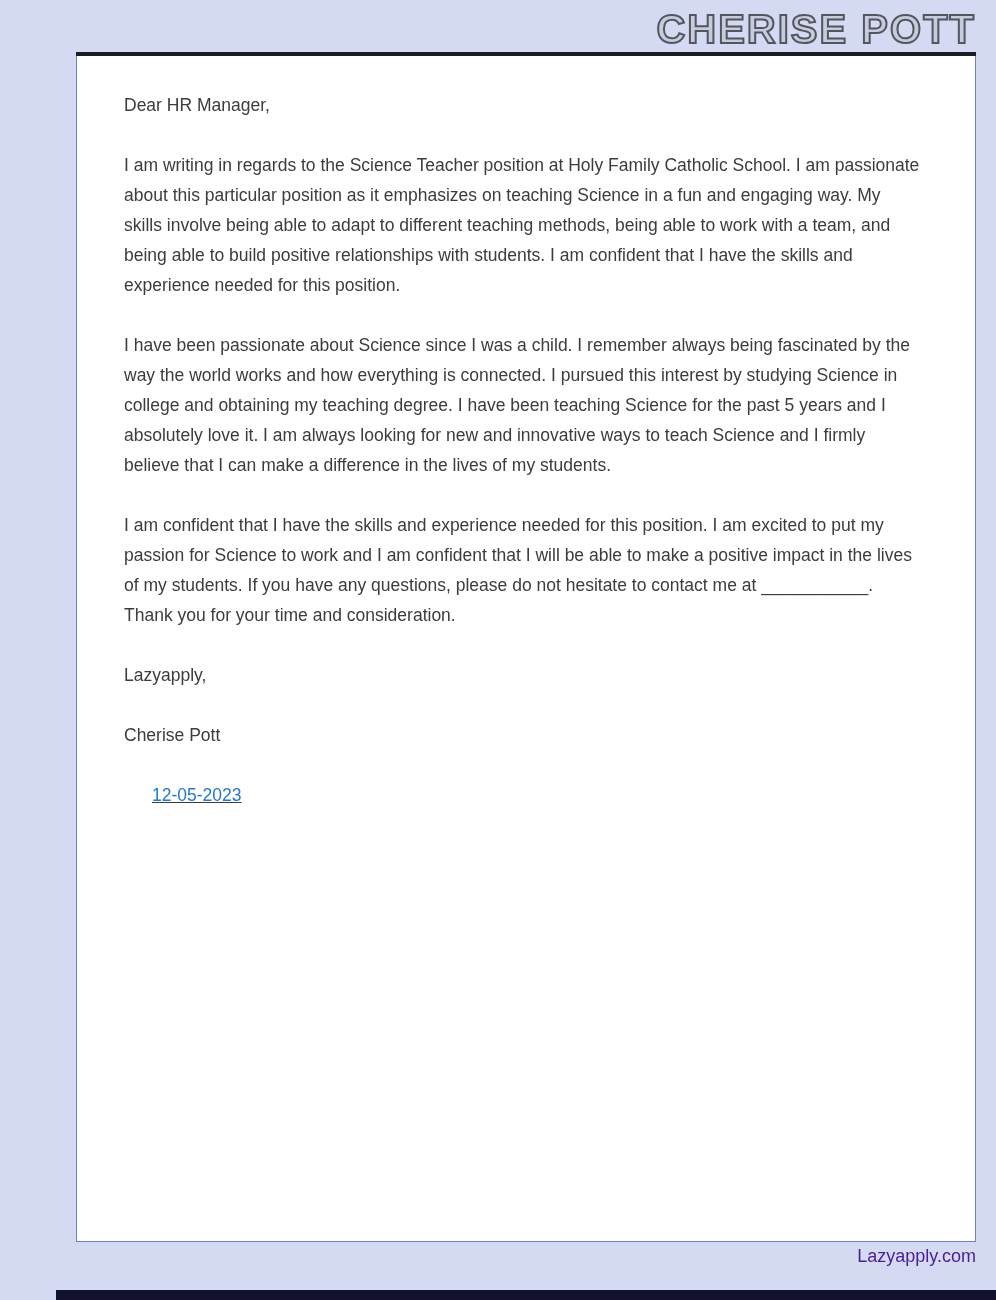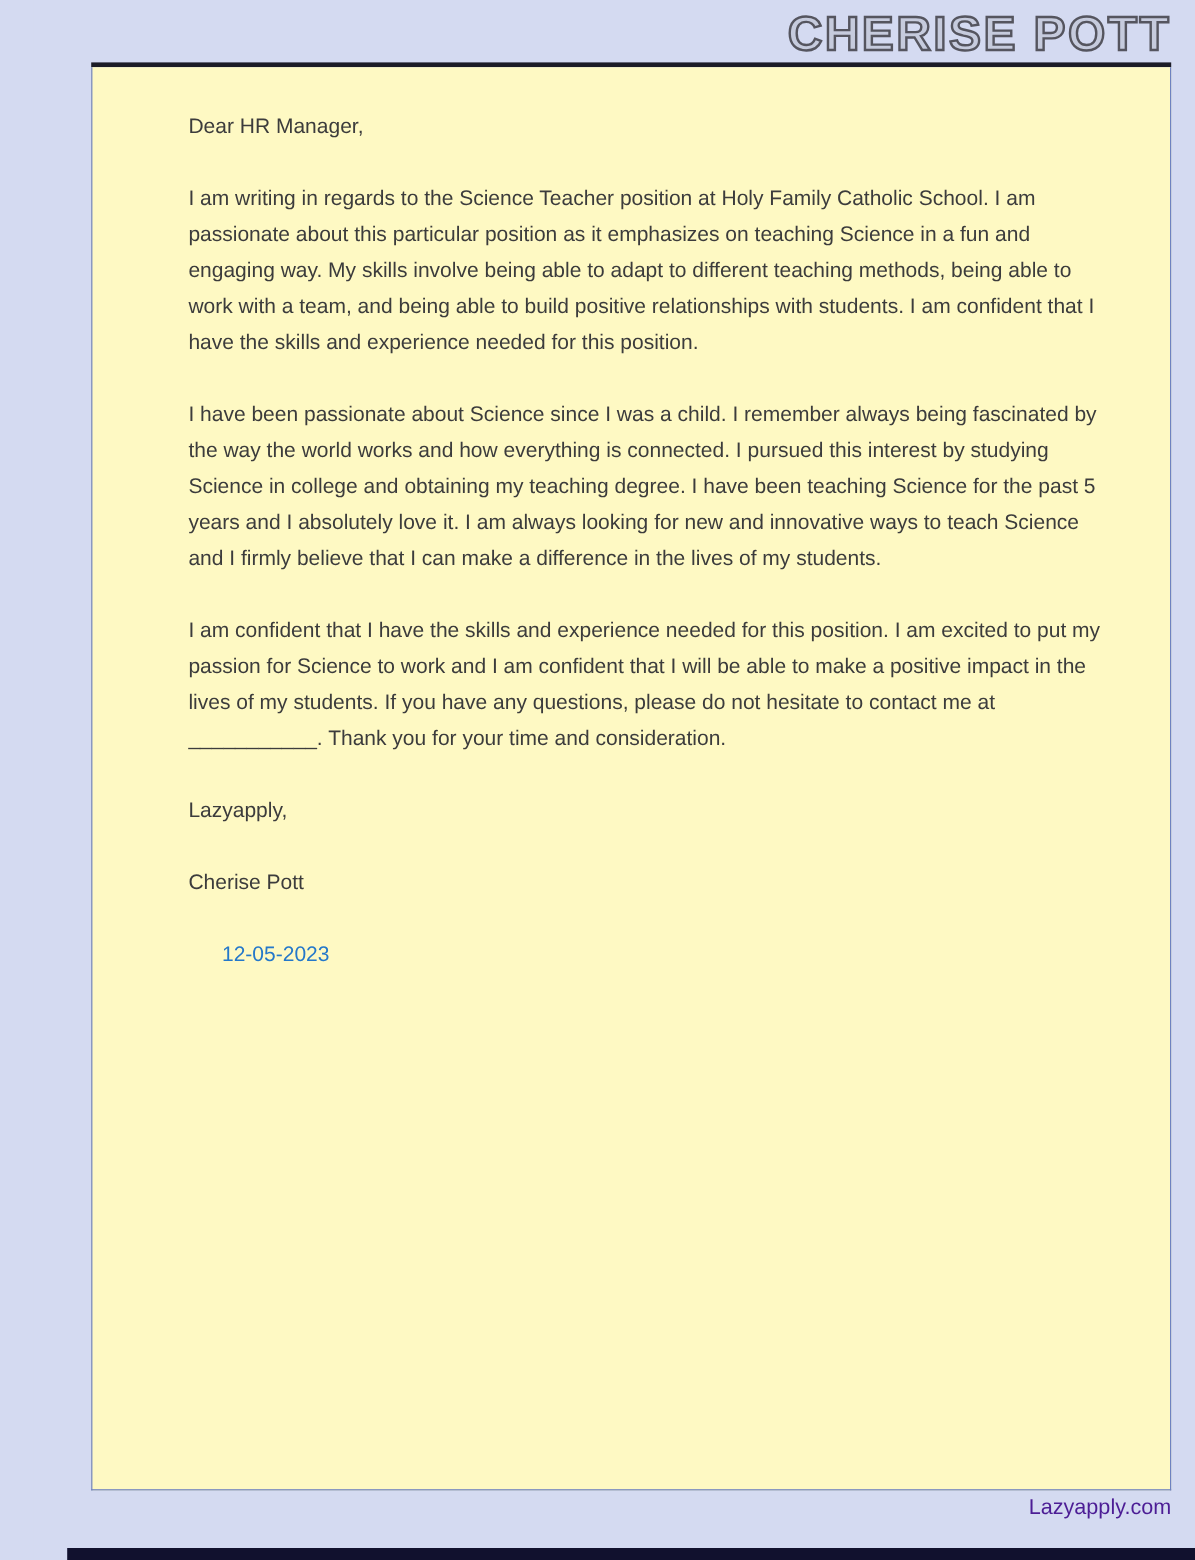--- a/index.html
+++ b/index.html
@@ -33,32 +33,32 @@
   .header-rule {
     width: 900px;
     margin: 0 48px;
     height: 4px;
     background: #1c1c26;
   }
   .page {
     width: 900px;
     margin: 0 48px;
     min-height: 1186px;
-    background: #fef9c3;
+    background: #ffffff;
     border: 1px solid #6e82c0;
     border-top: none;
-    padding: 34px 52px 30px 80px;
+    padding: 34px 52px 30px 47px;
     color: #3c3c3c;
     font-size: 17.5px;
     line-height: 30px;
   }
   .page p { margin: 0 0 30px 0; }
   .salutation { margin-bottom: 30px; }
   .signature { margin-bottom: 10px; }
-  .date { margin-bottom: 0; }
+  .date { margin-bottom: 0; text-decoration: underline; }
   .date-link {
     color: #2478ca;
     text-decoration: none;
     cursor: pointer;
   }
   .footer {
     width: 900px;
     margin: 4px 48px 0;
     text-align: right;
     font-size: 18px;

